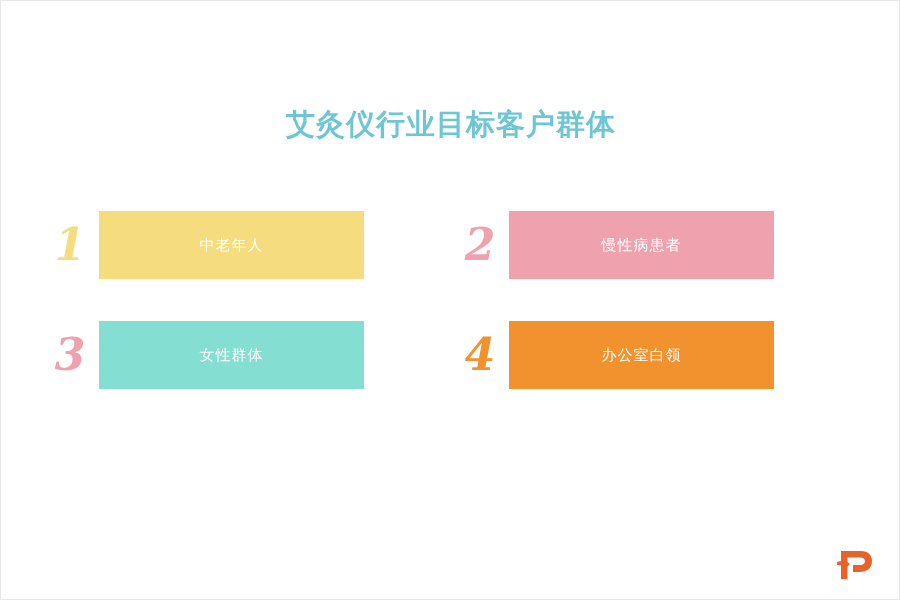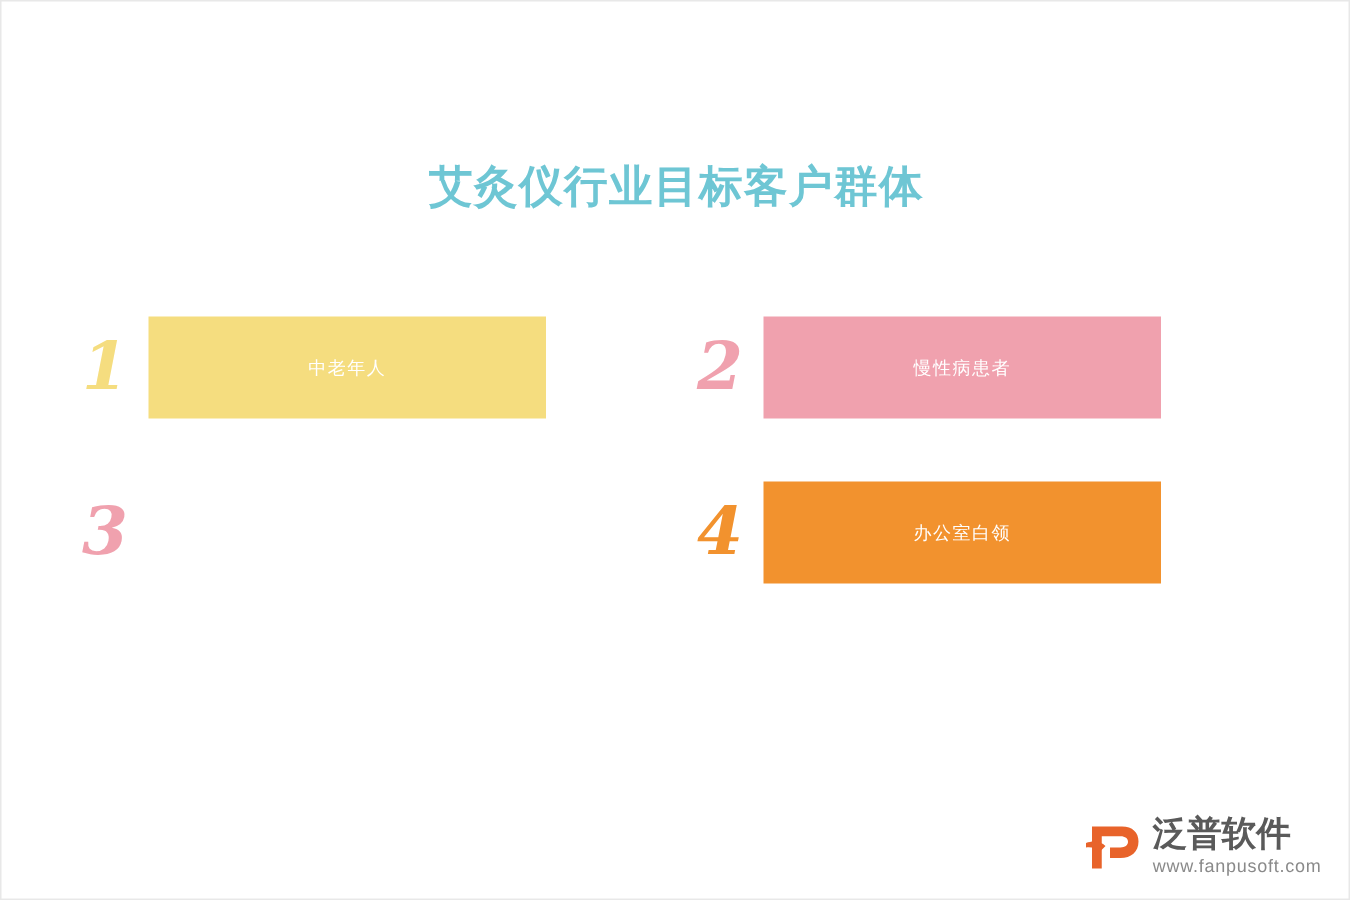--- a/index.html
+++ b/index.html
@@ -61,21 +61,21 @@
     font-style: italic;
     font-family: "DejaVu Serif", serif;
     line-height: 68px;
   }
   .bar {
     width: 265px;
     height: 68px;
     line-height: 68px;
     text-align: center;
     color: #ffffff;
-    font-size: 12px;
+    font-size: 15px;
     font-family: "DejaVu Sans", sans-serif;
     letter-spacing: 1px;
   }
   .logo {
     position: absolute;
     right: 18px;
     bottom: 14px;
     display: flex;
     flex-direction: row;
     align-items: center;
@@ -125,37 +125,34 @@
         <div class="num" style="color:#f0a1ae">2</div>
         <div class="bar" style="background:#f0a1ae">慢性病患者</div>
       </div>
 
     </div>
 
     <div class="row">
 
       <div class="item">
         <div class="num" style="color:#f0a1ae">3</div>
+        <div class="bar" style="background:#85ded2">女性群体</div>
       </div>
 
       <div class="item">
         <div class="num" style="color:#f2922e">4</div>
         <div class="bar" style="background:#f2922e">办公室白领</div>
       </div>
 
     </div>
 
   </div>
 
   <div class="logo">
     <span class="logo-mark">
       <svg width="40" height="40" viewBox="0 0 40 40" xmlns="http://www.w3.org/2000/svg">
         <path d="M6 6 L26 6 C33 6 37 10 37 16 C37 23 32 27 25 27 L18 27 L18 20 L25 20 C28 20 30 18.5 30 16.2 C30 14 28.2 12.5 25 12.5 L12.5 12.5 L12.5 34 L6 34 Z" fill="#e8632a"></path>
         <path d="M2 17 C7 15 12 16 15 19 L11 23 C9 20.5 5.5 19.5 2 20 Z" fill="#e8632a"></path>
       </svg>
     </span>
-    <span class="logo-text">
-      <span class="logo-name">泛普软件</span>
-      <span class="logo-url">www.fanpusoft.com</span>
-    </span>
   </div>
 
 </div>
 
 </body></html>

